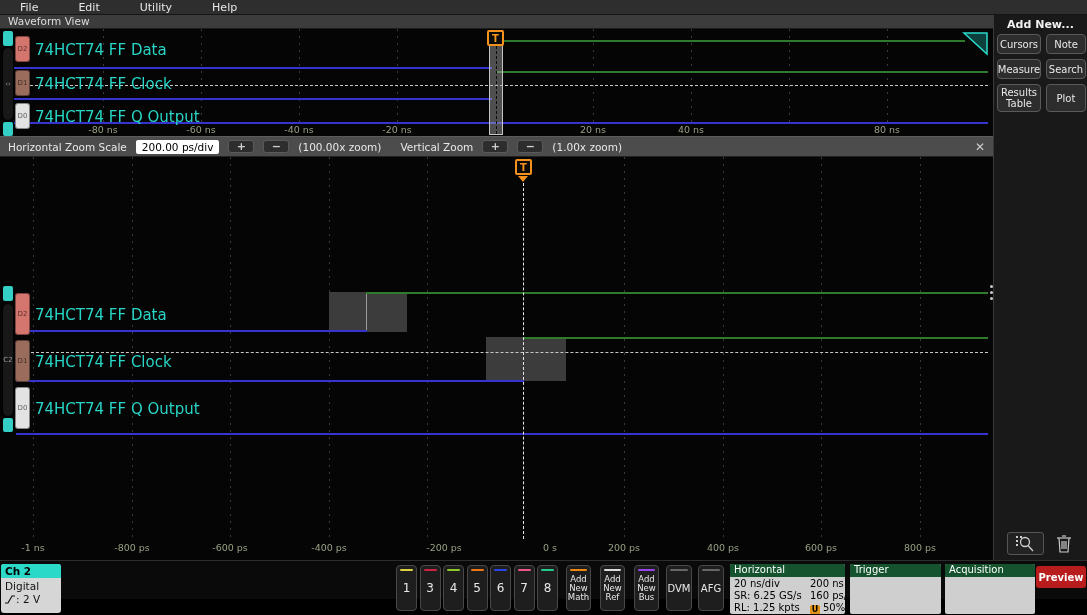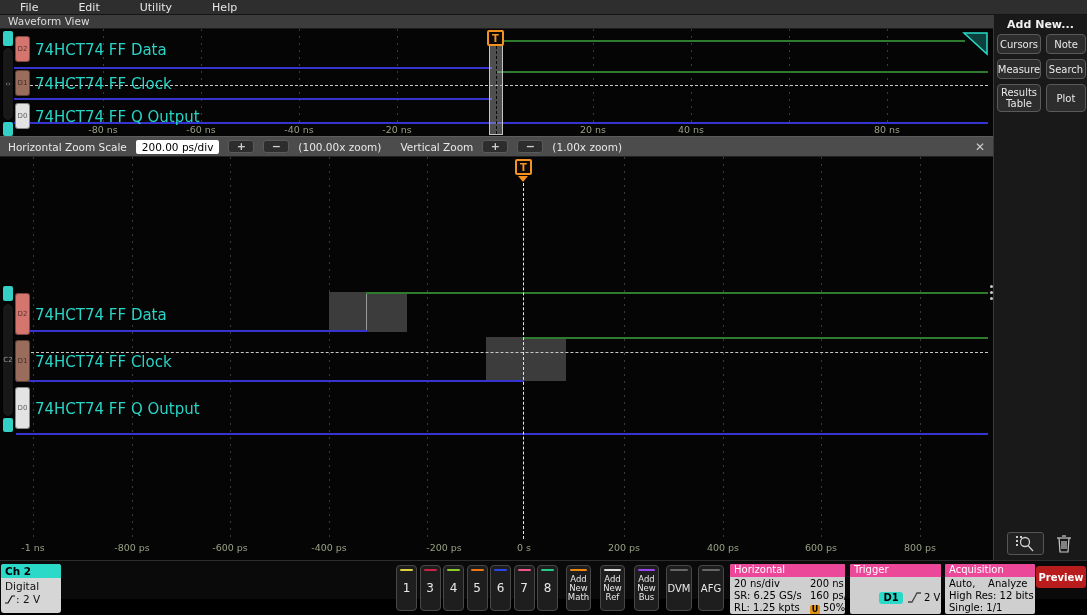--- a/index.html
+++ b/index.html
@@ -76,21 +76,21 @@
                 background:#0a0a0a; border-top:1px solid #2d2d2d; }
   .ch2-badge { position:absolute; left:1px; top:3px; width:60px; height:49px; background:#d6d6d6;
                border-radius:3px; overflow:hidden; }
   .ch2-head { background:#2bd9c9; color:#000; font-size:10.5px; font-weight:bold;
               padding:1px 0 1px 4px; }
   .ch2-body { color:#111; font-size:10.5px; padding:2px 0 0 4px; line-height:13px; }
   .chan-btn { position:absolute; top:4px; height:46px; background:#1e1e1e; border:1px solid #484848;
               border-radius:4px; color:#e8e8e8; display:flex; align-items:center; justify-content:center; }
   .chan-stripe { position:absolute; left:3px; right:3px; top:3px; height:2px; border-radius:1px; }
   .mini-panel { position:absolute; top:3px; height:50px; border-radius:2px; overflow:hidden; background:#cfcfcf; }
-  .mp-title { background:#ec4899; color:#fff; font-size:10px; padding:0 0 1px 4px; height:13px; }
+  .mp-title { background:#14532d; color:#fff; font-size:10px; padding:0 0 1px 4px; height:13px; }
   .mp-body { color:#000; font-size:10px; line-height:12px; padding:1px 0 0 4px; white-space:pre; }
   .mp-row { position:relative; }
   .mp-col2 { position:absolute; left:76px; top:0; }
   .u-icon { display:inline-block; width:10px; height:10px; background:#e09118; color:#000;
             font-size:8px; font-weight:bold; text-align:center; line-height:10px; border-radius:2px;
             vertical-align:-1px; margin-right:3px; }
   .d1-chip { display:inline-block; background:#2bd9c9; color:#000; font-size:10px; font-weight:bold;
              border-radius:3px; padding:0 4px; margin-right:5px; }
   .preview-btn { position:absolute; left:1036px; top:5px; width:50px; height:22px; background:#b91c1c;
                  border-radius:3px; color:#fff; font-size:10px; font-weight:bold;
@@ -171,21 +171,21 @@
       <div class="gridline-v" style="left: 33px; height: 382px;"></div>
       <div class="tick-label" style="left: 33px; top: 385px;">-1 ns</div>
       <div class="gridline-v" style="left: 132px; height: 382px;"></div>
       <div class="tick-label" style="left: 132px; top: 385px;">-800 ps</div>
       <div class="gridline-v" style="left: 230px; height: 382px;"></div>
       <div class="tick-label" style="left: 230px; top: 385px;">-600 ps</div>
       <div class="gridline-v" style="left: 329px; height: 382px;"></div>
       <div class="tick-label" style="left: 329px; top: 385px;">-400 ps</div>
       <div class="gridline-v" style="left: 427px; height: 382px;"></div>
       <div class="tick-label" style="left: 444px; top: 385px;">-200 ps</div>
-      <div class="tick-label" style="left: 524px; top: 385px;">0 s</div>
+      <div class="tick-label" style="left: 550px; top: 385px;">0 s</div>
       <div class="gridline-v" style="left: 624px; height: 382px;"></div>
       <div class="tick-label" style="left: 624px; top: 385px;">200 ps</div>
       <div class="gridline-v" style="left: 723px; height: 382px;"></div>
       <div class="tick-label" style="left: 723px; top: 385px;">400 ps</div>
       <div class="gridline-v" style="left: 821px; height: 382px;"></div>
       <div class="tick-label" style="left: 821px; top: 385px;">600 ps</div>
       <div class="gridline-v" style="left: 920px; height: 382px;"></div>
       <div class="tick-label" style="left: 920px; top: 385px;">800 ps</div>
       <div class="gray-block" style="left: 329px; top: 135px; width: 78px; height: 40px;"></div>
       <div class="trans-line" style="left: 366px; top: 135px; height: 40px;"></div>
@@ -285,27 +285,21 @@
         <div class="chan-btn" style="left: 698px; width: 26px; font-size: 10px;">AFG<div class="chan-stripe" style="background: rgb(102, 102, 102);"></div></div>
       </div>
 
     <div class="mini-panel" style="left:730px; width:115px;">
       <div class="mp-title">Horizontal</div>
       <div class="mp-body" id="horiz-body"><div class="mp-row"><span>20 ns/div</span><span class="mp-col2">200 ns</span></div><div class="mp-row"><span>SR: 6.25 GS/s</span><span class="mp-col2">160 ps/pt (IT</span></div><div class="mp-row"><span>RL: 1.25 kpts</span><span class="mp-col2"><span class="u-icon">U</span>50%</span></div></div>
     </div>
 
     <div class="mini-panel" style="left:850px; width:91px;">
       <div class="mp-title">Trigger</div>
-      <div class="mp-body" style="padding-top:3px;">
-        <span class="d1-chip">D1</span><svg width="13" height="11" viewBox="0 0 13 11" style="display:inline-block; vertical-align:-2px;">
-          <polyline points="0,10 4,10 9,1 13,1" stroke="#444" stroke-width="1.3" fill="none"></polyline>
-        </svg> <span>2 V</span>
-      </div>
     </div>
 
     <div class="mini-panel" style="left:945px; width:90px;">
       <div class="mp-title">Acquisition</div>
-      <div class="mp-body" id="acq-body"><div class="mp-row">Auto,    Analyze</div><div class="mp-row">High Res: 12 bits</div><div class="mp-row">Single: 1/1</div></div>
     </div>
 
     <div class="preview-btn">Preview</div>
   </div>
 </div>
 
 </body></html>

